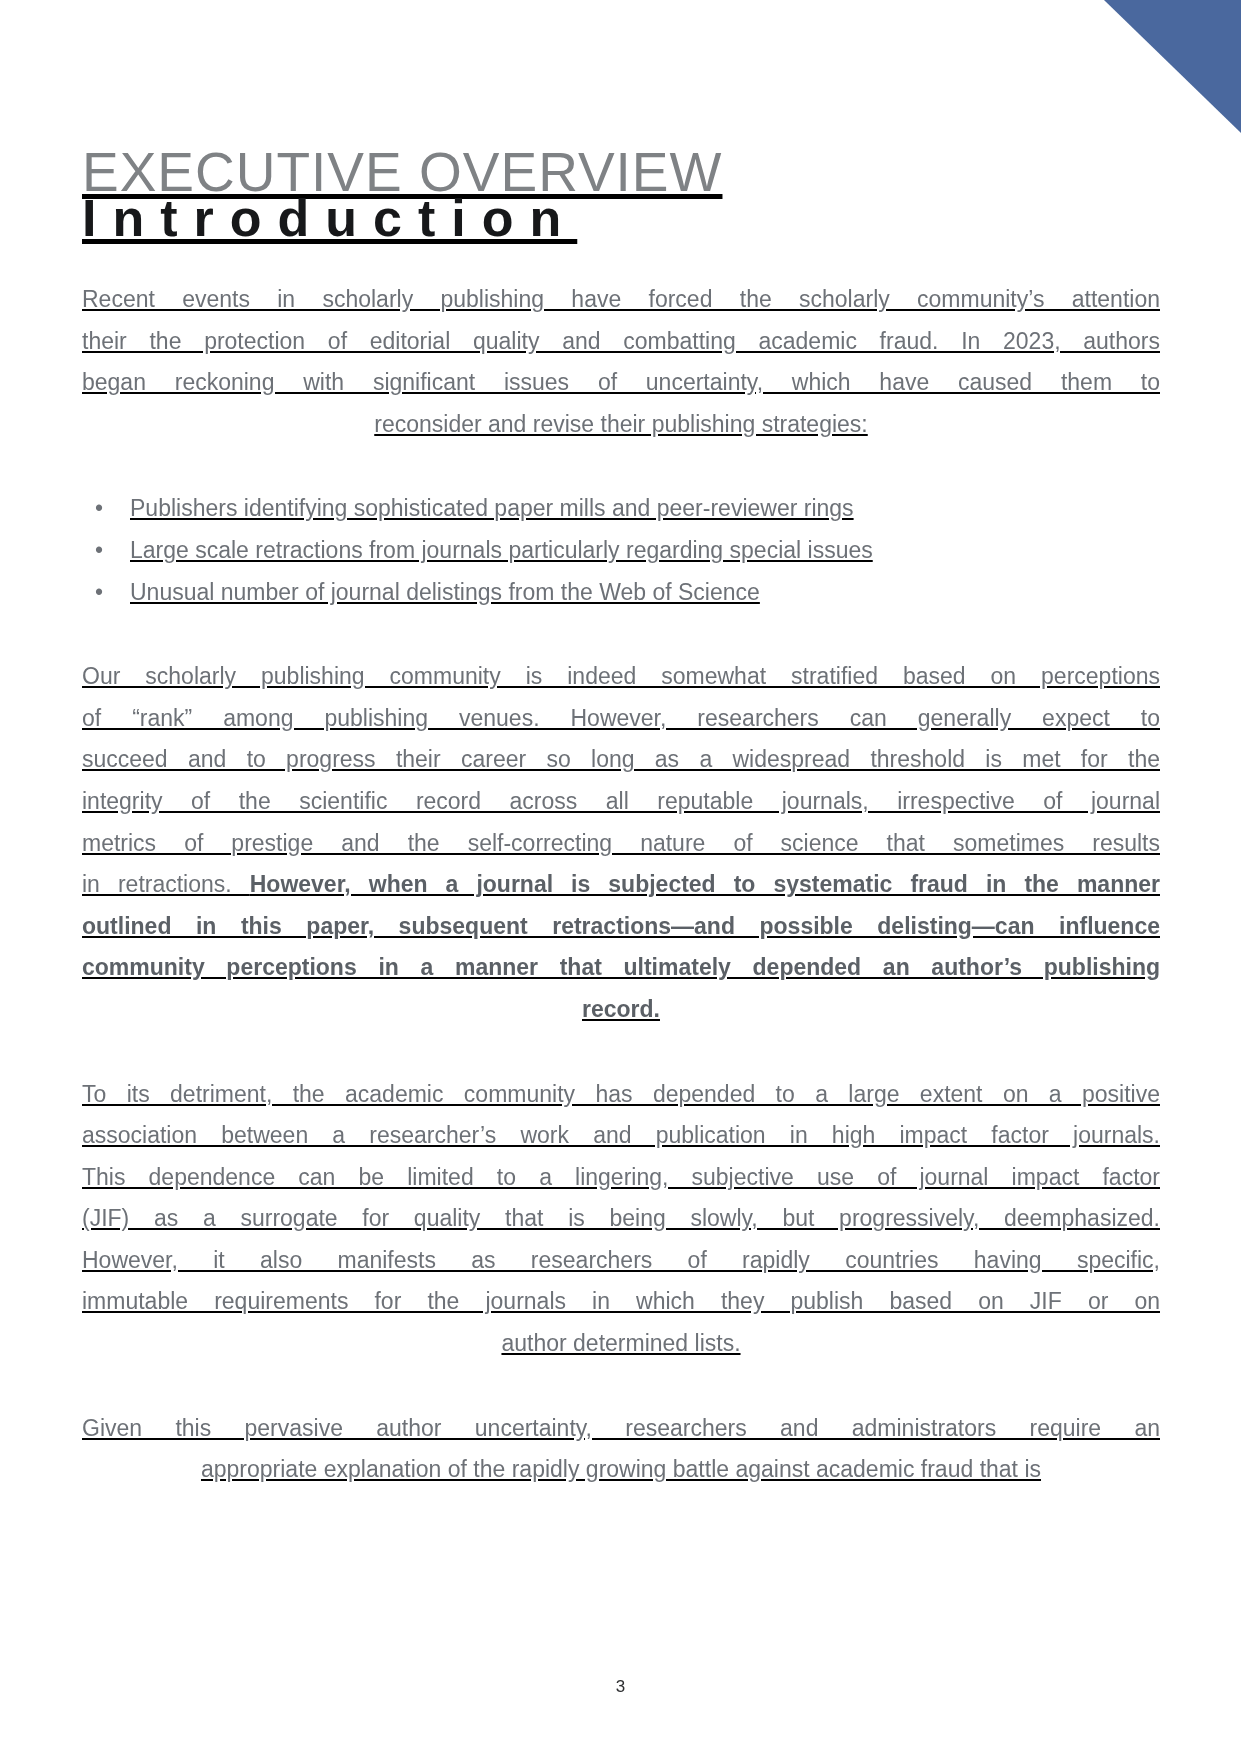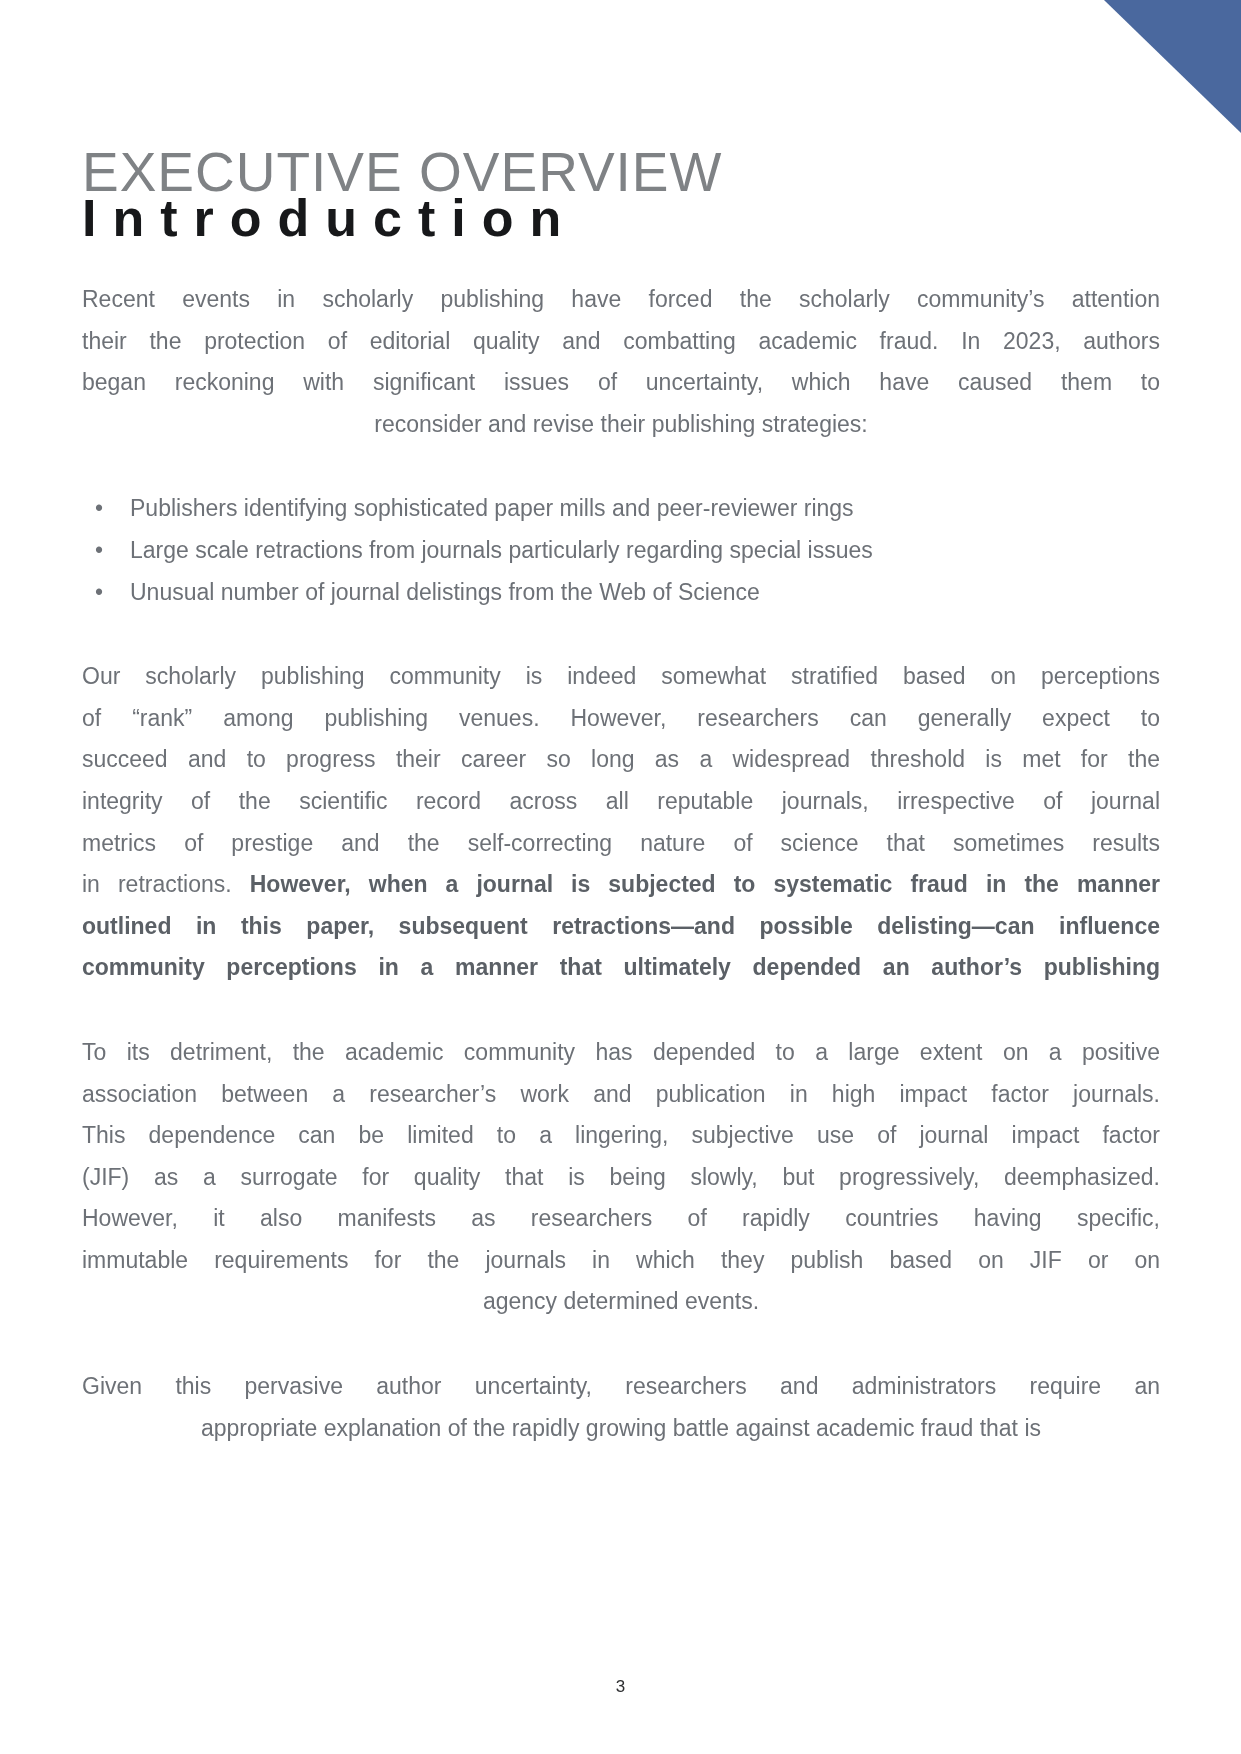--- a/index.html
+++ b/index.html
@@ -19,20 +19,21 @@
     height: 133px;
     clip-path: polygon(0 0, 100% 0, 100% 100%);
     background: #4a689e;
   }
   .column {
     position: absolute;
     left: 82px;
     top: 130px;
     width: 1078px;
     padding-top: 10px;
+    text-decoration: underline;
   }
   .kicker {
     font-size: 55px;
     line-height: 64px;
     font-weight: 400;
     letter-spacing: 1px;
     color: #7f8285;
     white-space: nowrap;
   }
   .title {
@@ -103,29 +104,30 @@
       </div>
       <div class="block para">
         <div class="line"><span class="seg">Our scholarly publishing community is indeed somewhat stratified based on perceptions</span></div>
         <div class="line"><span class="seg">of “rank” among publishing venues. However, researchers can generally expect to</span></div>
         <div class="line"><span class="seg">succeed and to progress their career so long as a widespread threshold is met for the</span></div>
         <div class="line"><span class="seg">integrity of the scientific record across all reputable journals, irrespective of journal</span></div>
         <div class="line"><span class="seg">metrics of prestige and the self-correcting nature of science that sometimes results</span></div>
         <div class="line"><span class="seg">in retractions. </span><span class="seg bold">However, when a journal is subjected to systematic fraud in the manner</span></div>
         <div class="line"><span class="seg bold">outlined in this paper, subsequent retractions—and possible delisting—can influence</span></div>
         <div class="line"><span class="seg bold">community perceptions in a manner that ultimately depended an author’s publishing</span></div>
+        <div class="line last"><span class="seg bold">record.</span></div>
       </div>
       <div class="block para">
         <div class="line"><span class="seg">To its detriment, the academic community has depended to a large extent on a positive</span></div>
         <div class="line"><span class="seg">association between a researcher’s work and publication in high impact factor journals.</span></div>
         <div class="line"><span class="seg">This dependence can be limited to a lingering, subjective use of journal impact factor</span></div>
         <div class="line"><span class="seg">(JIF) as a surrogate for quality that is being slowly, but progressively, deemphasized.</span></div>
         <div class="line"><span class="seg">However, it also manifests as researchers of rapidly countries having specific,</span></div>
         <div class="line"><span class="seg">immutable requirements for the journals in which they publish based on JIF or on</span></div>
-        <div class="line last"><span class="seg">agency determined events.</span></div>
+        <div class="line last"><span class="seg">author determined lists.</span></div>
       </div>
       <div class="block para">
         <div class="line"><span class="seg">Given this pervasive author uncertainty, researchers and administrators require an</span></div>
         <div class="line last"><span class="seg">appropriate explanation of the rapidly growing battle against academic fraud that is</span></div>
       </div>
     </div>
 </div>
 
 <div class="footer-page">3</div>
 

